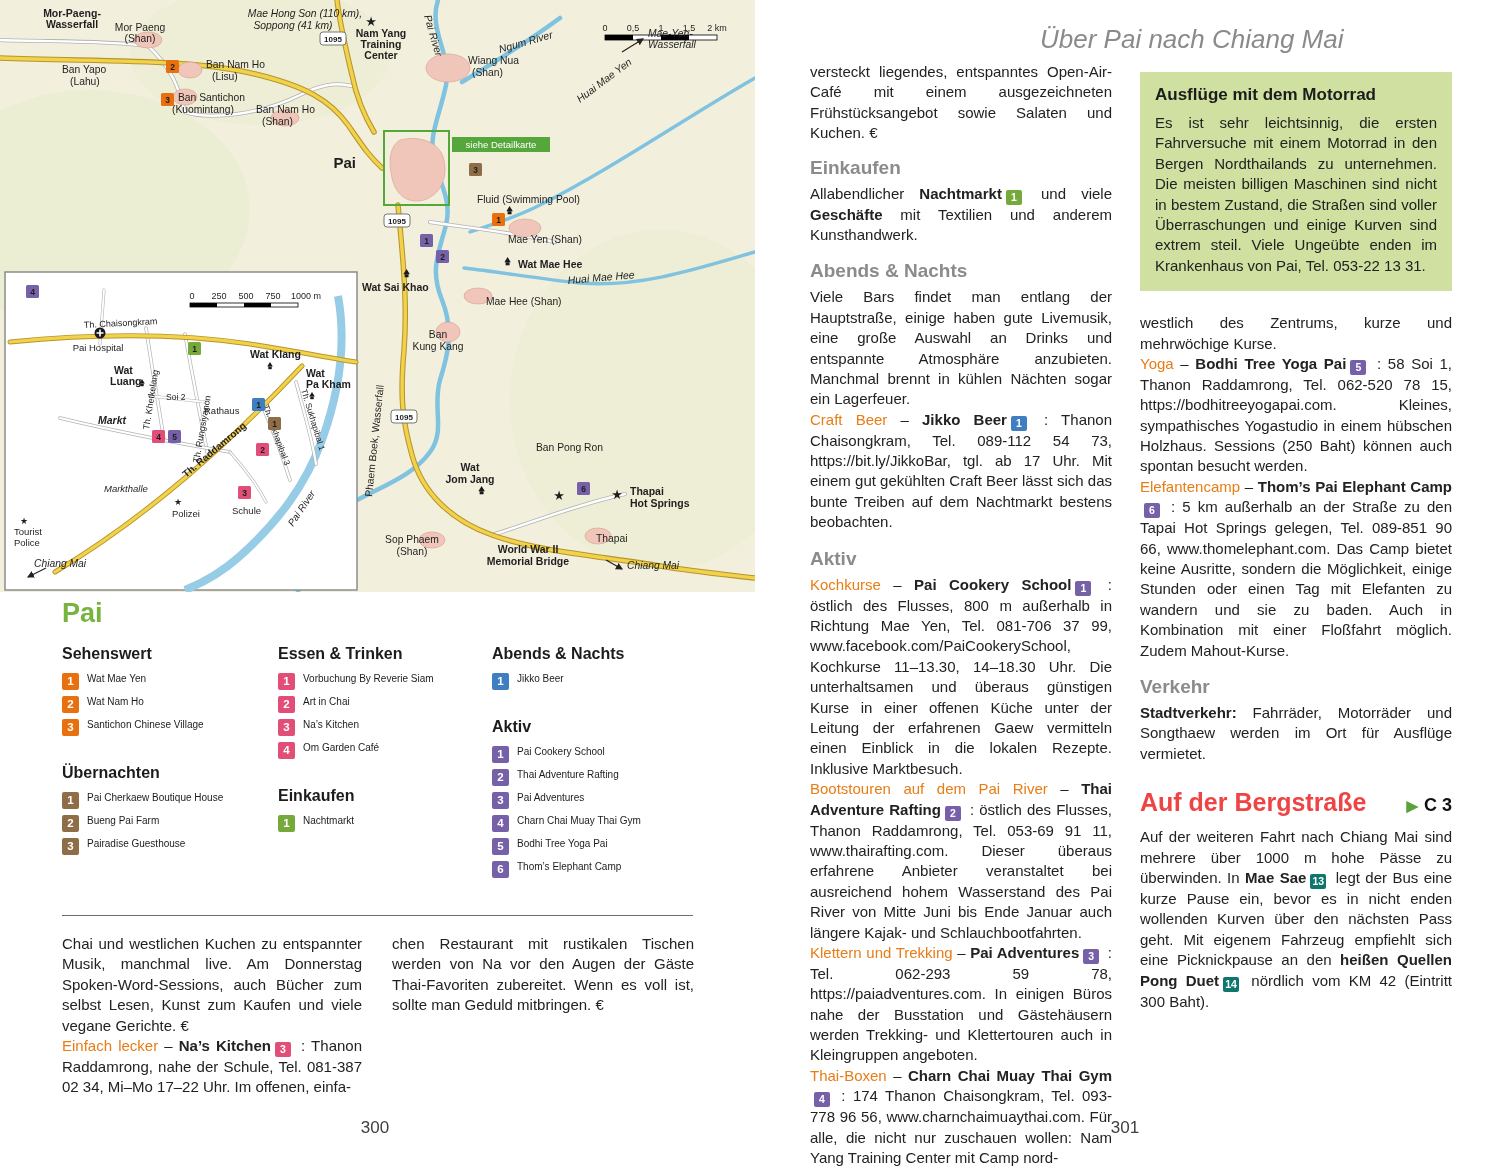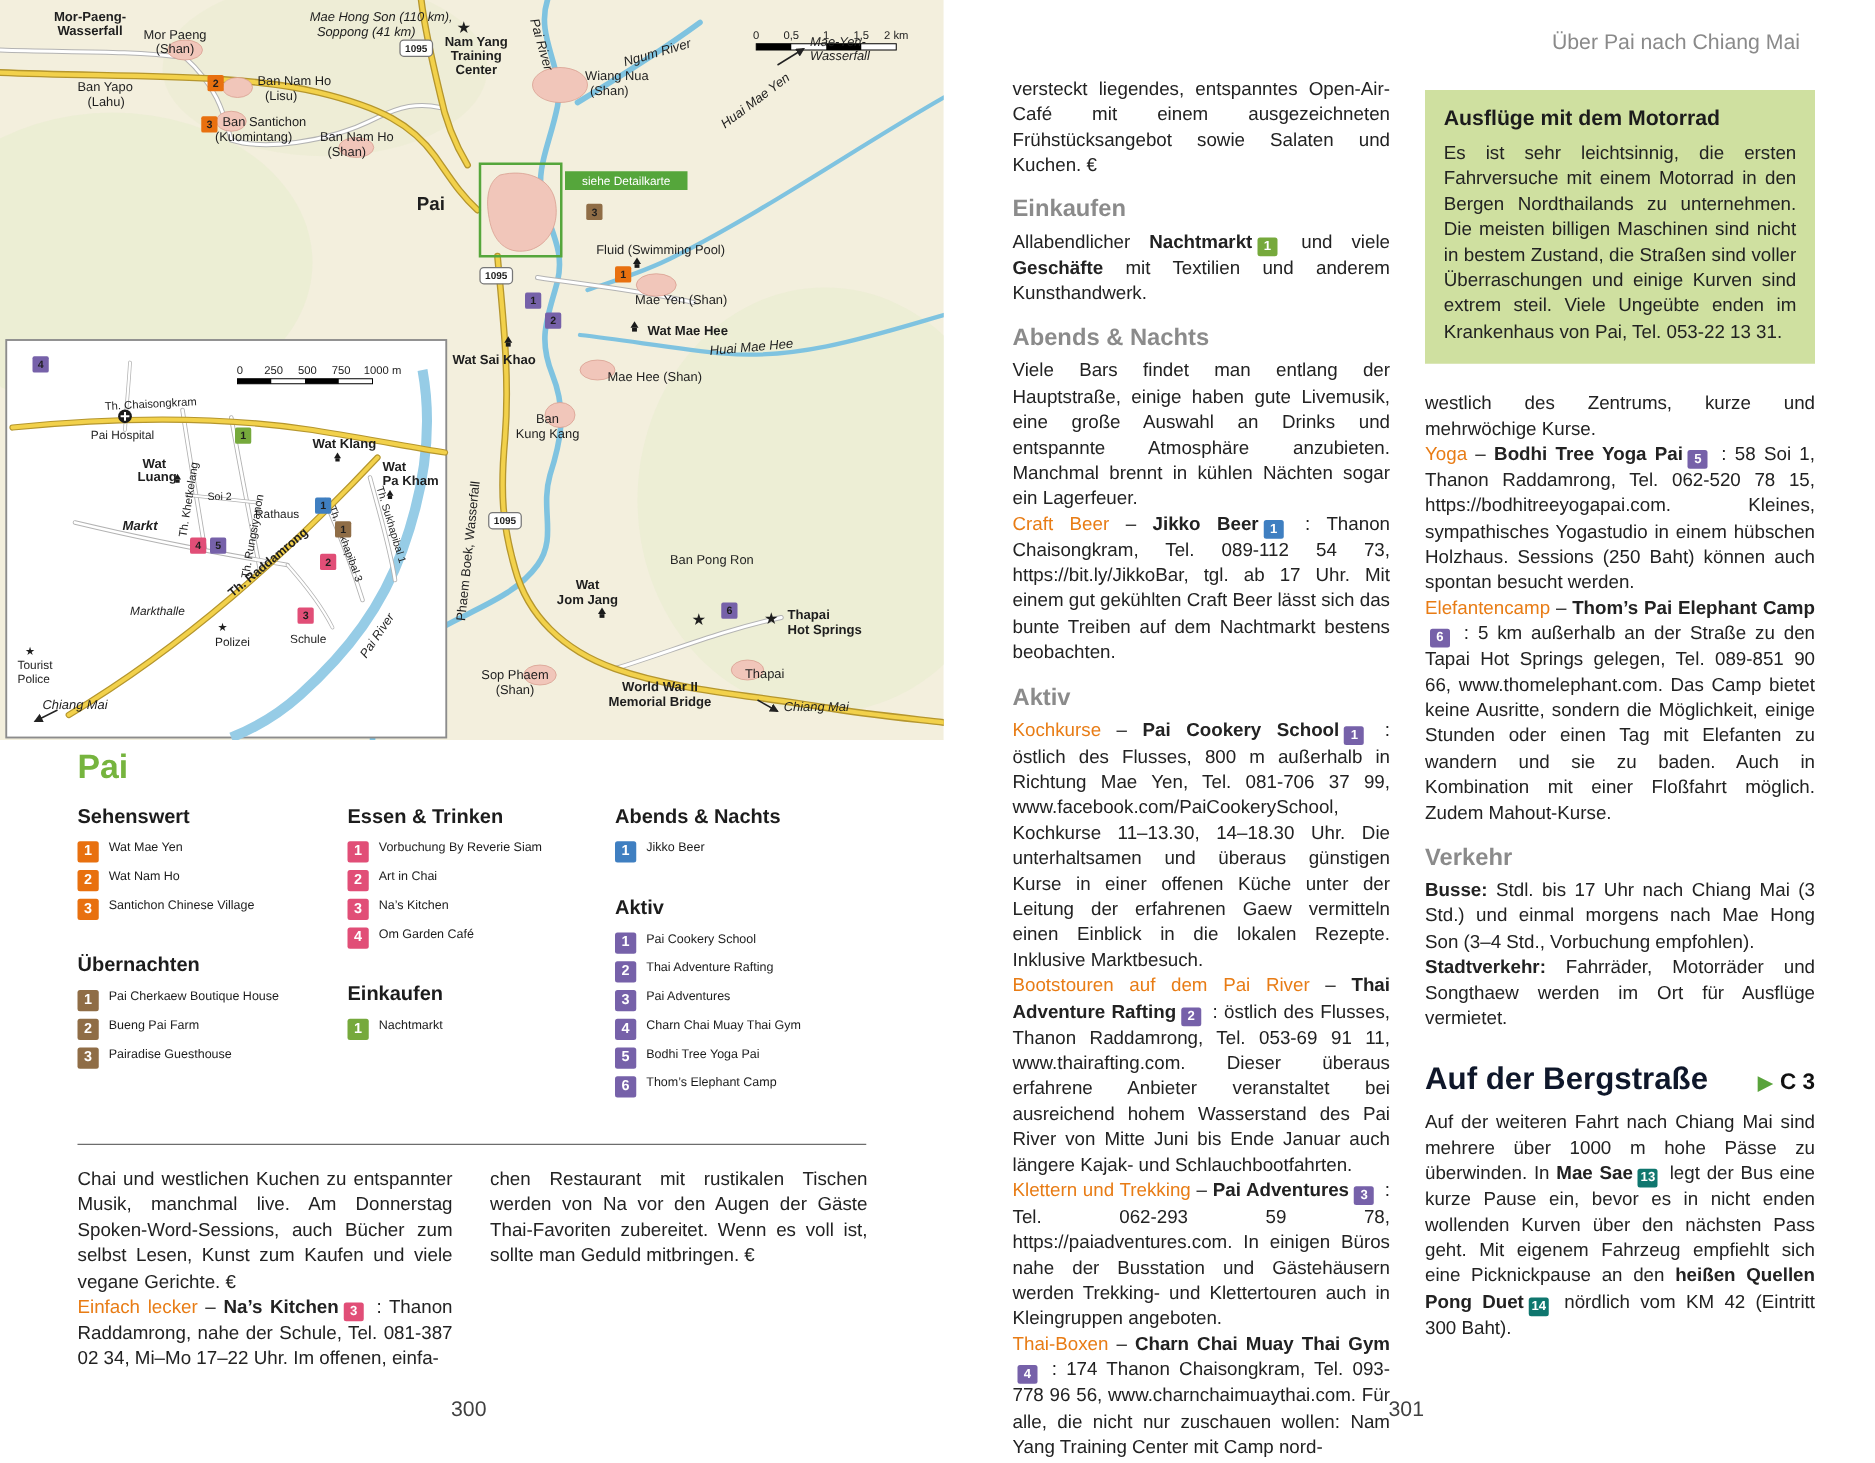--- a/index.html
+++ b/index.html
@@ -45,24 +45,24 @@
   .col{position:absolute;}
   .para{margin:0;font-size:15px;line-height:1.36;text-align:justify;color:#222;hyphens:auto;}
   .rb{font-weight:bold;}
   .ro{color:#e87c15;}
   .gh{font-size:19px;font-weight:bold;color:#8b8b8b;margin:15px 0 5px 0;}
   .gh.first{margin-top:13px;}
   .infobox{background:#cfe0a0;padding:13px 15px 15px 15px;margin:0 0 22px 0;}
   .infobox h3{margin:0 0 8px 0;font-size:17px;font-weight:bold;color:#1c1c1c;}
   .infobox p{margin:0;font-size:15px;line-height:1.36;text-align:justify;color:#222;hyphens:auto;}
   .berg-row{display:flex;justify-content:space-between;align-items:baseline;margin:24px 0 10px 0;}
-  .berg-row h2{margin:0;font-size:25px;font-weight:bold;color:#0f172a;}
+  .berg-row h2{margin:0;font-size:25px;font-weight:bold;color:#ef4444;}
   .ref{font-size:18px;font-weight:bold;color:#111;white-space:nowrap;}
   .ref .tri{color:#59a33b;font-size:15px;margin-right:6px;}
-  .right-header{left:1040px;top:24px;width:400px;text-align:right;font-size:17px;color:#8a8a8a;}
+  .right-header{left:1040px;top:24px;width:400px;text-align:left;font-size:26px;color:#8a8a8a;font-style:italic;}
   .pageno{position:absolute;top:1118px;width:750px;text-align:center;font-size:17px;color:#404040;}
   .rule{position:absolute;left:62px;top:915px;width:631px;border-top:1px solid #6d6d6d;}
 </style>
 </head>
 <body>
 
 <svg id="map-svg" width="755" height="592" viewBox="0 0 755 592">
   <defs>
     <g id="wat" fill="#1a1a1a">
       <path d="M4,0 L6.8,4.6 L1.2,4.6 Z"></path>
@@ -473,21 +473,20 @@
 
 <div class="col" style="left:1140px;top:72px;width:312px;">
   <div class="infobox">
     <h3>Ausflüge mit dem Motorrad</h3>
     <p>Es ist sehr leichtsinnig, die ersten Fahrversuche mit einem Motorrad in den Bergen Nordthailands zu unternehmen. Die meisten billigen Maschinen sind nicht in bestem Zustand, die Straßen sind voller Überraschungen und einige Kurven sind extrem steil. Viele Ungeübte enden im Krankenhaus von Pai, Tel. 053-22 13 31.</p>
   </div>
   <p class="para"><span>westlich des Zentrums, kurze und mehrwöchige Kurse.</span></p>
   <p class="para"><span class="ro">Yoga</span><span> – </span><span class="rb">Bodhi Tree Yoga Pai</span><span class="mk mk-purple inline">5</span><span> : 58 Soi 1, Thanon Raddamrong, Tel. 062-520 78 15, https://bodhitreeyogapai.com. Kleines, sympathisches Yogastudio in einem hübschen Holzhaus. Sessions (250 Baht) können auch spontan besucht werden.</span></p>
   <p class="para"><span class="ro">Elefantencamp</span><span> – </span><span class="rb">Thom’s Pai Elephant Camp</span><span class="mk mk-purple inline">6</span><span> : 5 km außerhalb an der Straße zu den Tapai Hot Springs gelegen, Tel. 089-851 90 66, www.thomelephant.com. Das Camp bietet keine Ausritte, sondern die Möglichkeit, einige Stunden oder einen Tag mit Elefanten zu wandern und sie zu baden. Auch in Kombination mit einer Floßfahrt möglich. Zudem Mahout-Kurse.</span></p>
   <h3 class="gh">Verkehr</h3>
-  <p class="para"><span class="rb">Busse:</span><span> Stdl. bis 17 Uhr nach Chiang Mai (3 Std.) und einmal morgens nach Mae Hong Son (3–4 Std., Vorbuchung empfohlen).</span></p>
   <p class="para"><span class="rb">Stadtverkehr:</span><span> Fahrräder, Motorräder und Songthaew werden im Ort für Ausflüge vermietet.</span></p>
   <div class="berg-row">
     <h2>Auf der Bergstraße</h2>
     <div class="ref"><span class="tri">▶</span><span>C 3</span></div>
   </div>
   <p class="para"><span>Auf der weiteren Fahrt nach Chiang Mai sind mehrere über 1000 m hohe Pässe zu überwinden. In </span><span class="rb">Mae Sae</span><span class="mk mk-gray inline">13</span><span> legt der Bus eine kurze Pause ein, bevor es in nicht enden wollenden Kurven über den nächsten Pass geht. Mit eigenem Fahrzeug empfiehlt sich eine Picknickpause an den </span><span class="rb">heißen Quellen Pong Duet</span><span class="mk mk-gray inline">14</span><span> nördlich vom KM 42 (Eintritt 300 Baht).</span></p>
 </div>
 
 <div class="pageno" style="left:750px;">301</div>
 

